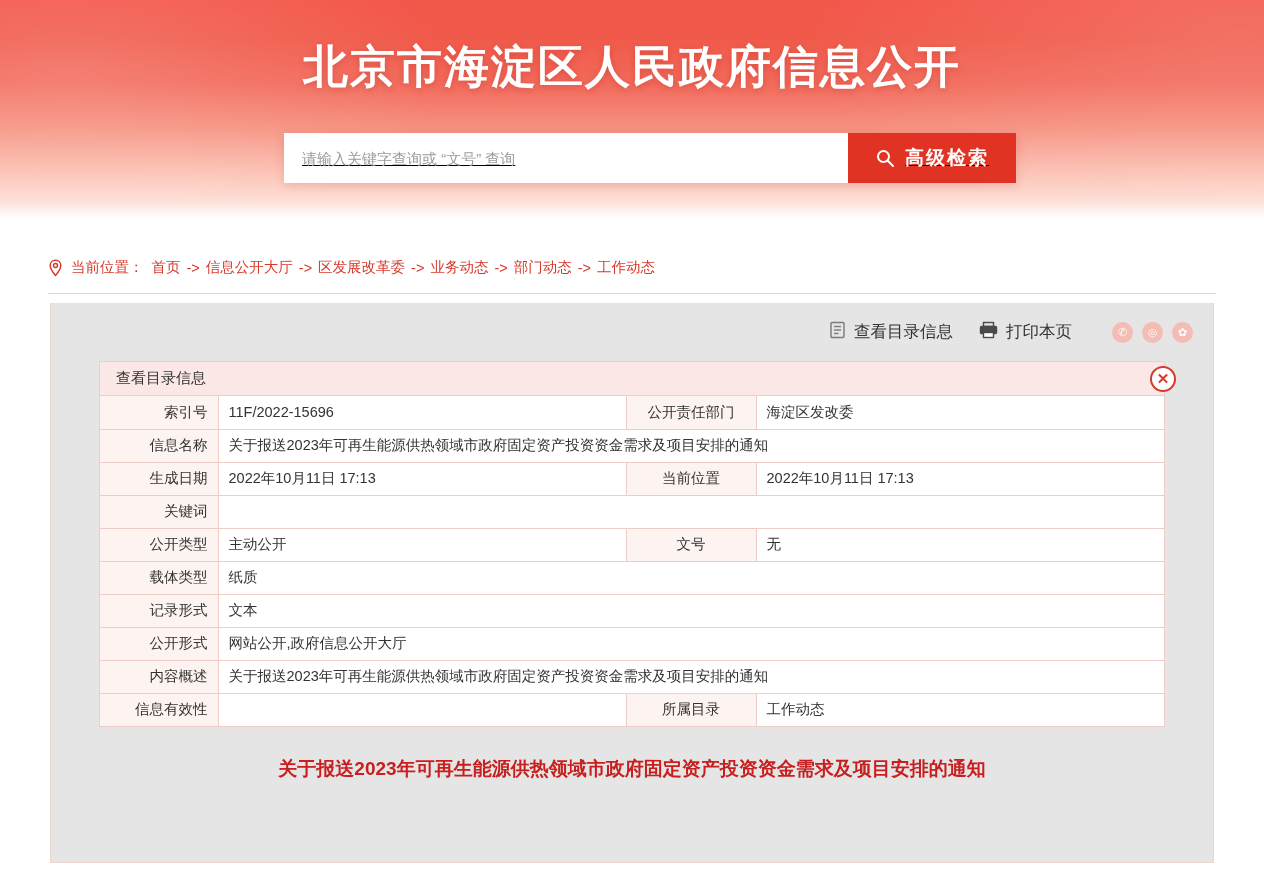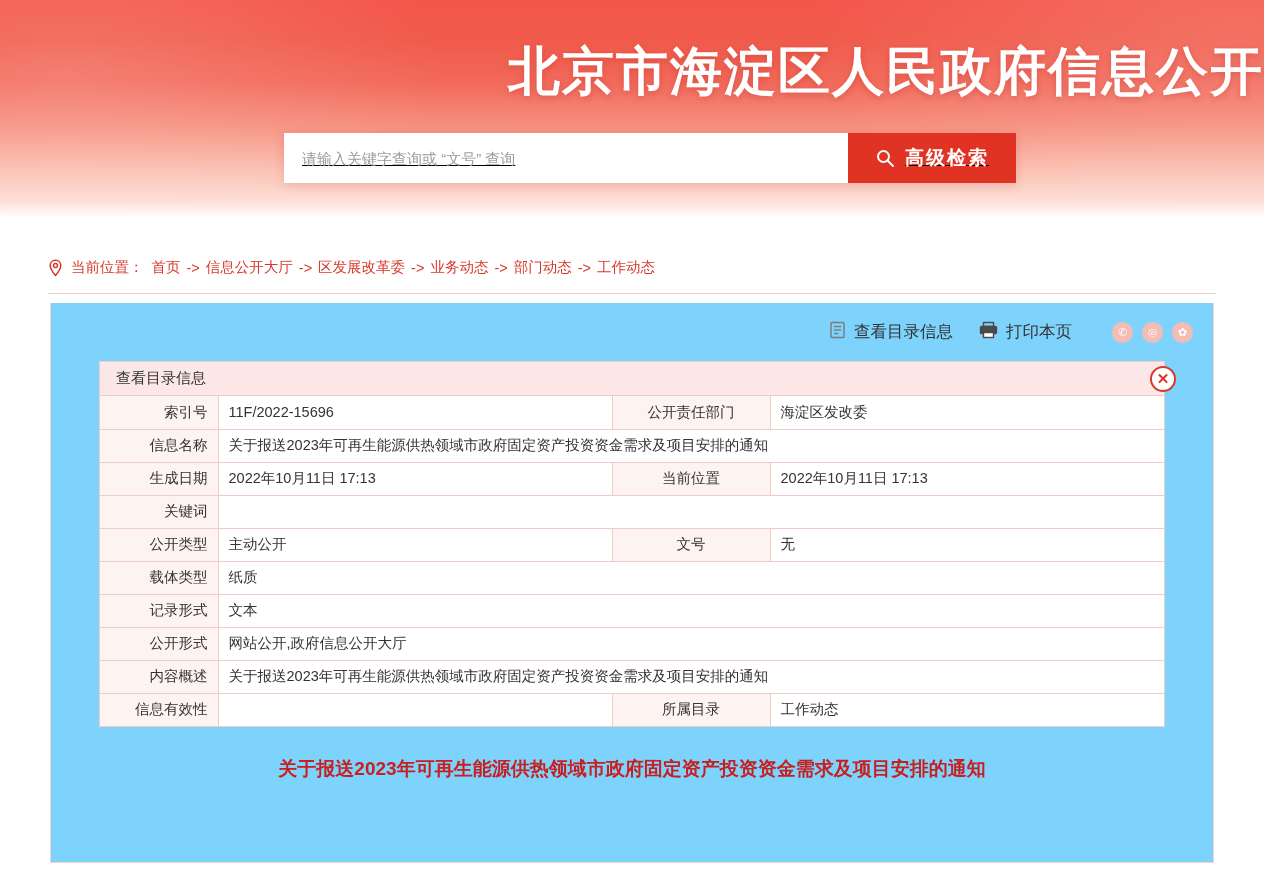--- a/index.html
+++ b/index.html
@@ -29,23 +29,23 @@
   .banner::after {
     content: "";
     position: absolute;
     right: -180px; top: -90px;
     width: 680px; height: 360px;
     background: radial-gradient(ellipse at 70% 35%, rgba(255,255,255,0.14) 0%, rgba(255,255,255,0) 64%);
   }
   .banner-title {
     position: relative;
     z-index: 3;
-    text-align: right;
+    text-align: center;
     color: #ffffff;
-    font-size: 52px;
+    font-size: 45px;
     font-weight: bold;
     letter-spacing: 2px;
     padding-top: 37px;
     text-shadow: 0 2px 6px rgba(160,20,10,0.25);
   }
 
   
   .search-wrap {
     position: absolute;
     left: 284px; top: 133px;
@@ -101,21 +101,21 @@
   .bc-label { color: #d8392b; margin-right: 2px; }
   .bc-link { color: #d8392b; text-decoration: none; cursor: pointer; }
   .bc-sep { color: #d8392b; }
 
   
   .main-card {
     position: absolute;
     top: 303px; left: 50px;
     width: 1164px;
     min-height: 560px;
-    background: #7dd3fc;
+    background: #e5e5e5;
     border: 1px solid #f0d4cf;
     border-top: none;
   }
 
   
   .toolbar {
     height: 58px;
     display: flex;
     align-items: center;
     justify-content: flex-end;
@@ -187,21 +187,21 @@
     padding: 4px 10px;
   }
   table.meta td:last-child { border-right: none; }
   td.lbl {
     width: 118px;
     background: #fdf3f1;
     text-align: right;
     color: #333333;
   }
   td.val { background: #ffffff; padding-left: 14px; }
-  td.lbl2 { width: 158px; background: #fdf3f1; text-align: center; }
+  td.lbl2 { width: 130px; background: #fdf3f1; text-align: center; }
 
   
   .doc-title {
     margin-top: 28px;
     text-align: center;
     font-size: 19px;
     font-weight: bold;
     color: #c81e1e;
     padding: 0 60px;
     line-height: 1.5;

